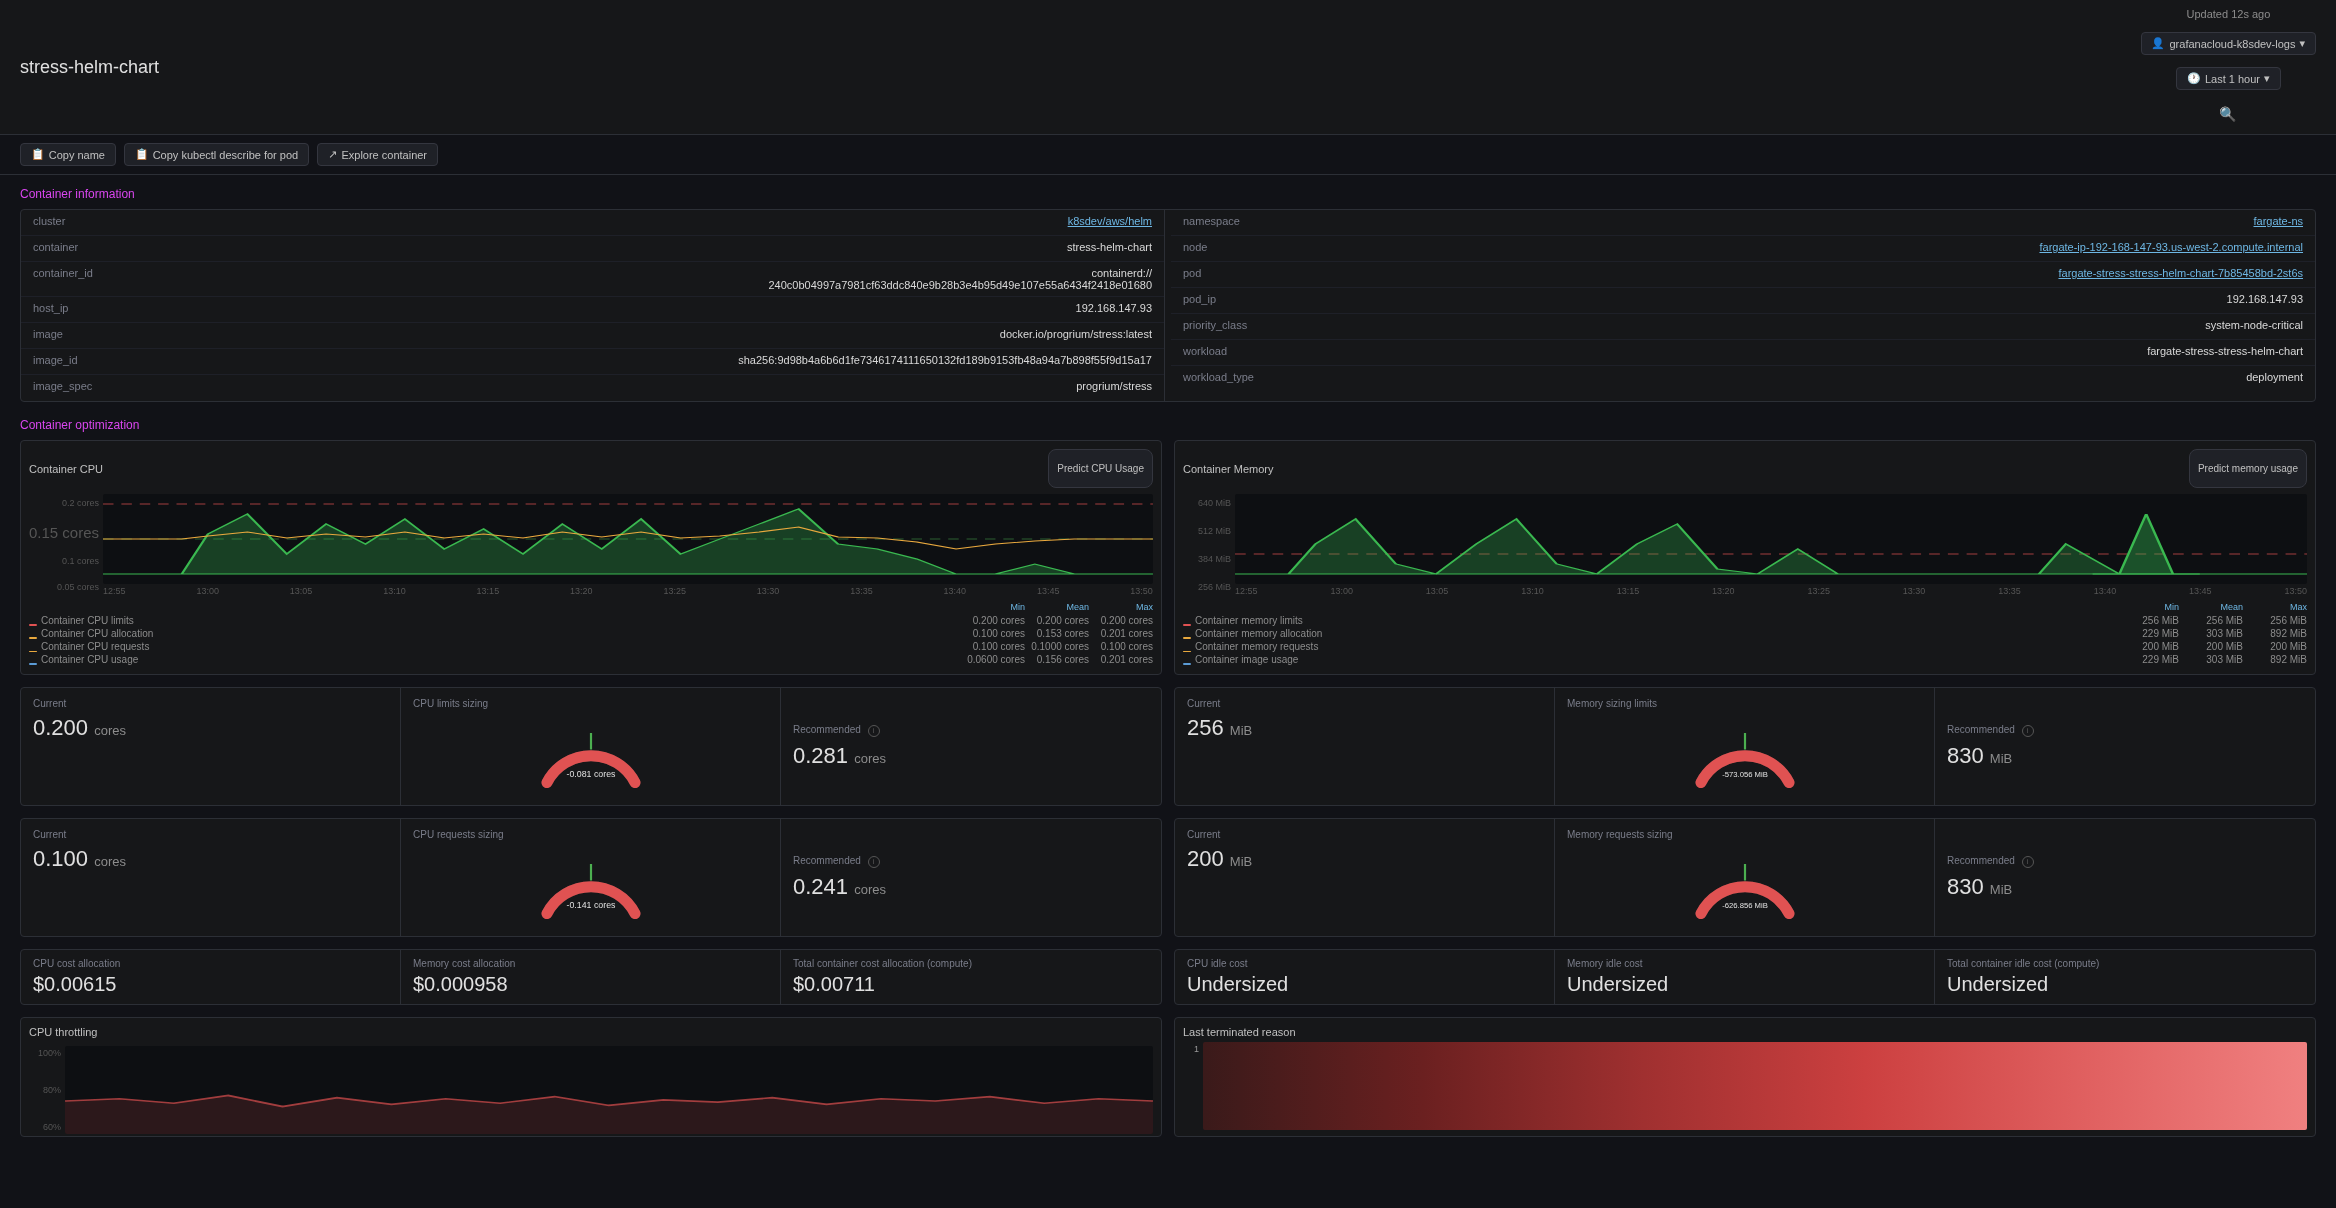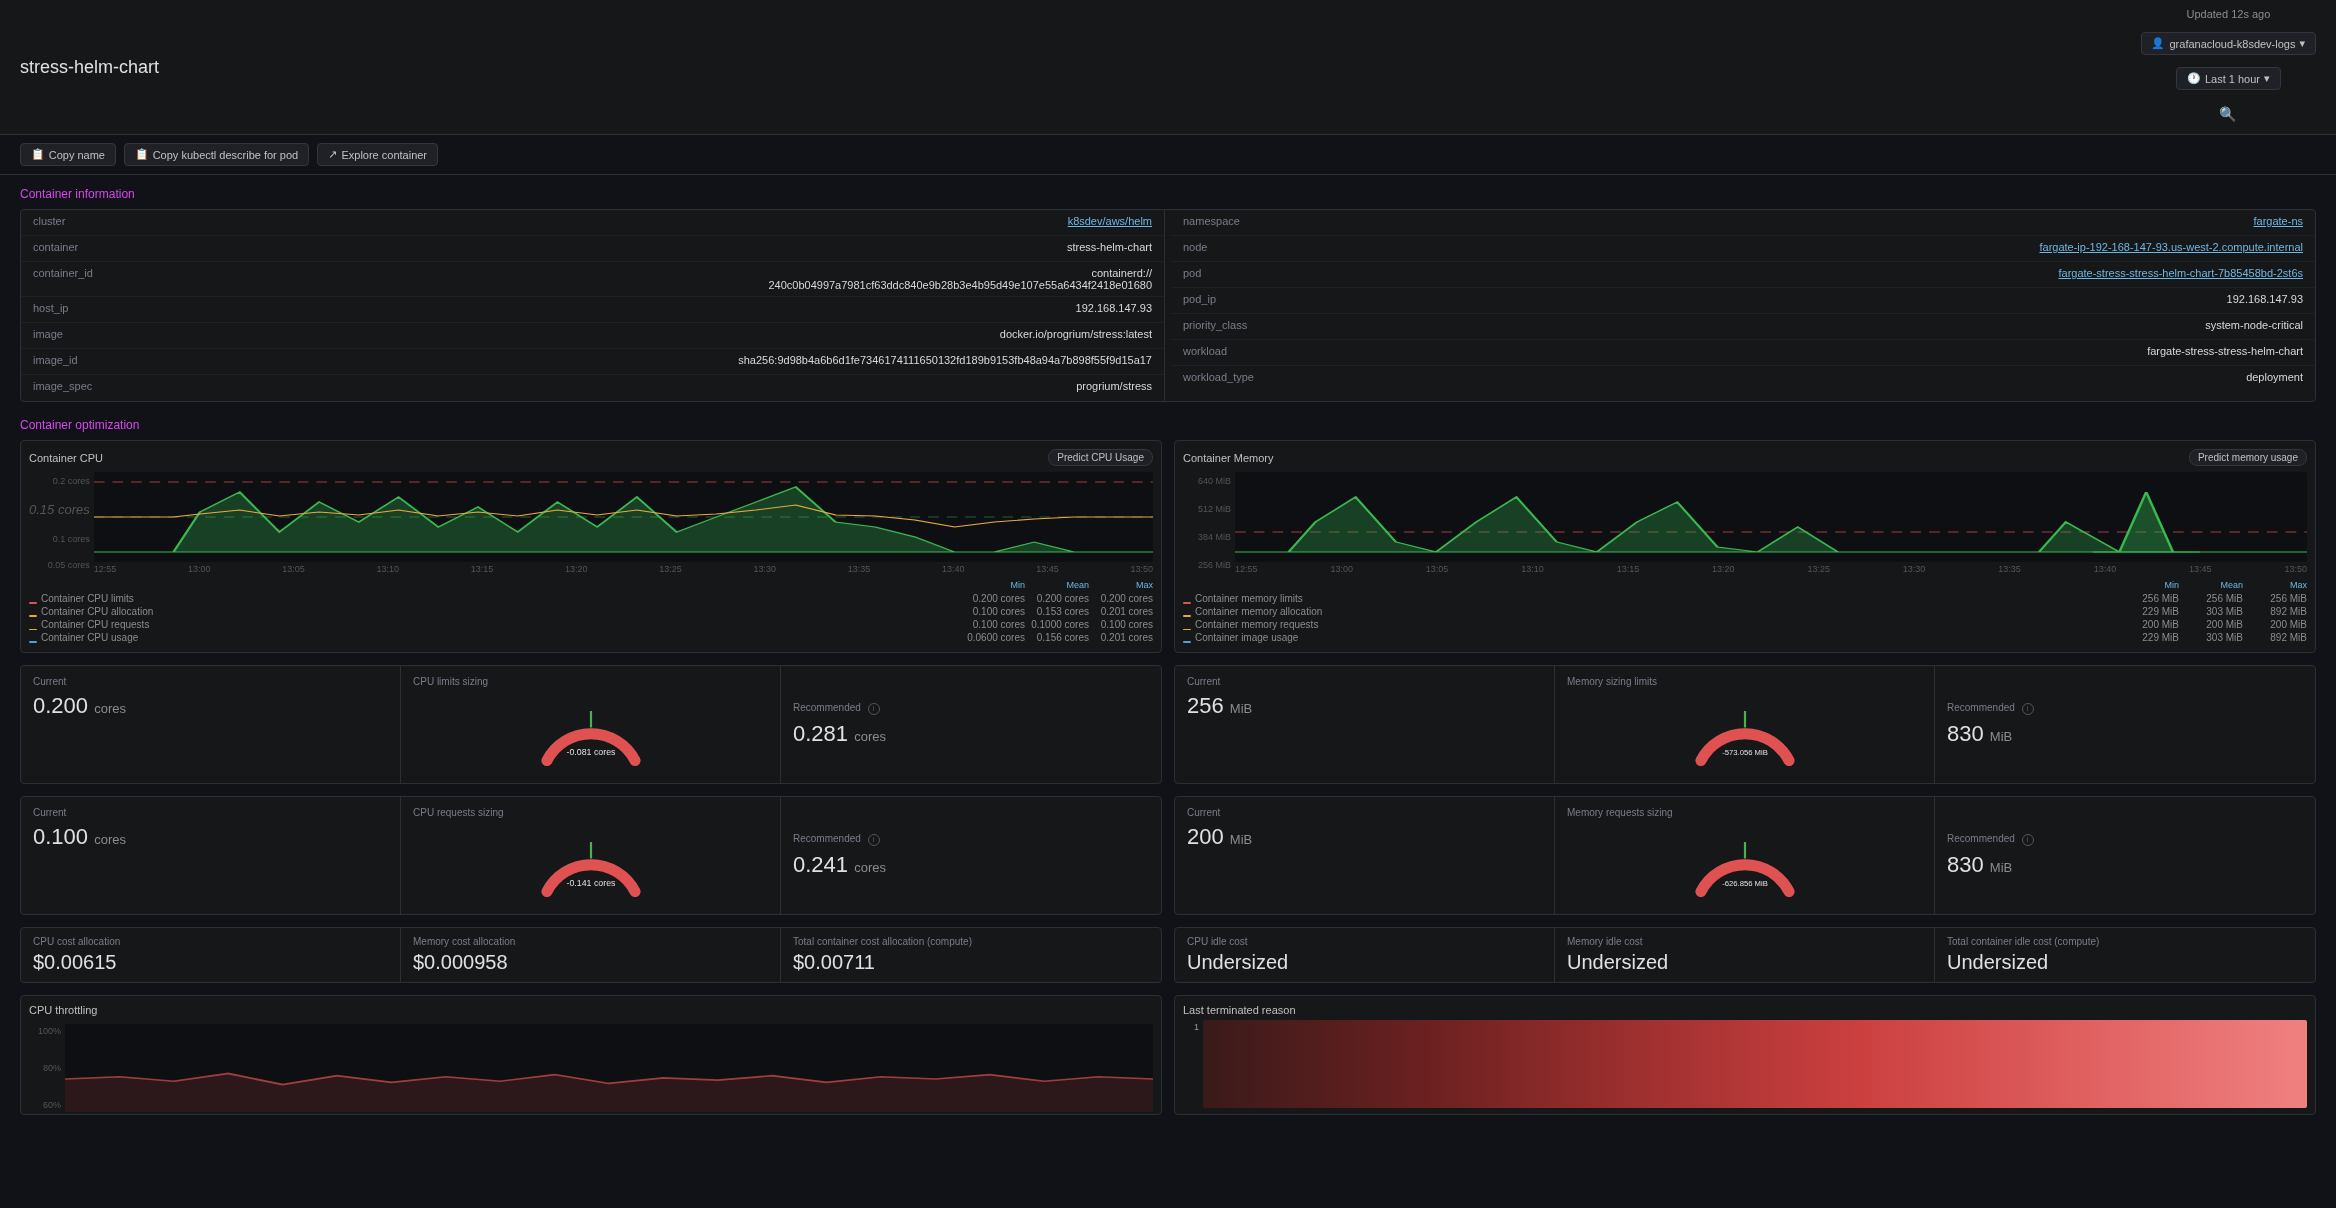--- a/index.html
+++ b/index.html
@@ -154,21 +154,21 @@
     }
     .chart-title {
       font-size: 11px;
       color: #c0c0c0;
       font-weight: 500;
     }
     .predict-btn {
       background: #1f2127;
       border: 1px solid #34363f;
       border-radius: 8px;
-      padding: 2px 8px;
+      padding: 13px 8px;
       color: #c0c0c0;
       font-size: 10px;
       cursor: pointer;
     }
     .chart-area {
       position: relative;
       height: 90px;
       background: #0d0f12;
       border-radius: 2px;
       overflow: hidden;
@@ -453,21 +453,21 @@
     <div class="charts-row">
 
       <div class="chart-panel">
         <div class="chart-header">
           <span class="chart-title">Container CPU</span>
           <button class="predict-btn">Predict CPU Usage</button>
         </div>
         <div style="display:flex; gap:4px;">
           <div style="display:flex;flex-direction:column;justify-content:space-between;min-width:48px;padding:4px 0;text-align:right;">
             <span style="font-size:9px;color:#555;">0.2 cores</span>
-            <span style="font-size:13px;color:#555;font-style:italic;">0.15 cores</span>
+            <span style="font-size:15px;color:#555;">0.15 cores</span>
             <span style="font-size:9px;color:#555;">0.1 cores</span>
             <span style="font-size:9px;color:#555;">0.05 cores</span>
           </div>
           <div style="flex:1;">
             <div class="chart-area">
               <svg class="chart-svg" viewBox="0 0 400 90" preserveAspectRatio="none">
 
                 <line x1="0" y1="10" x2="400" y2="10" stroke="#e05252" stroke-width="1" stroke-dasharray="4,3" opacity="0.7"></line>
 
                 <line x1="0" y1="45" x2="400" y2="45" stroke="#4caf50" stroke-width="1" stroke-dasharray="4,3" opacity="0.5"></line>

